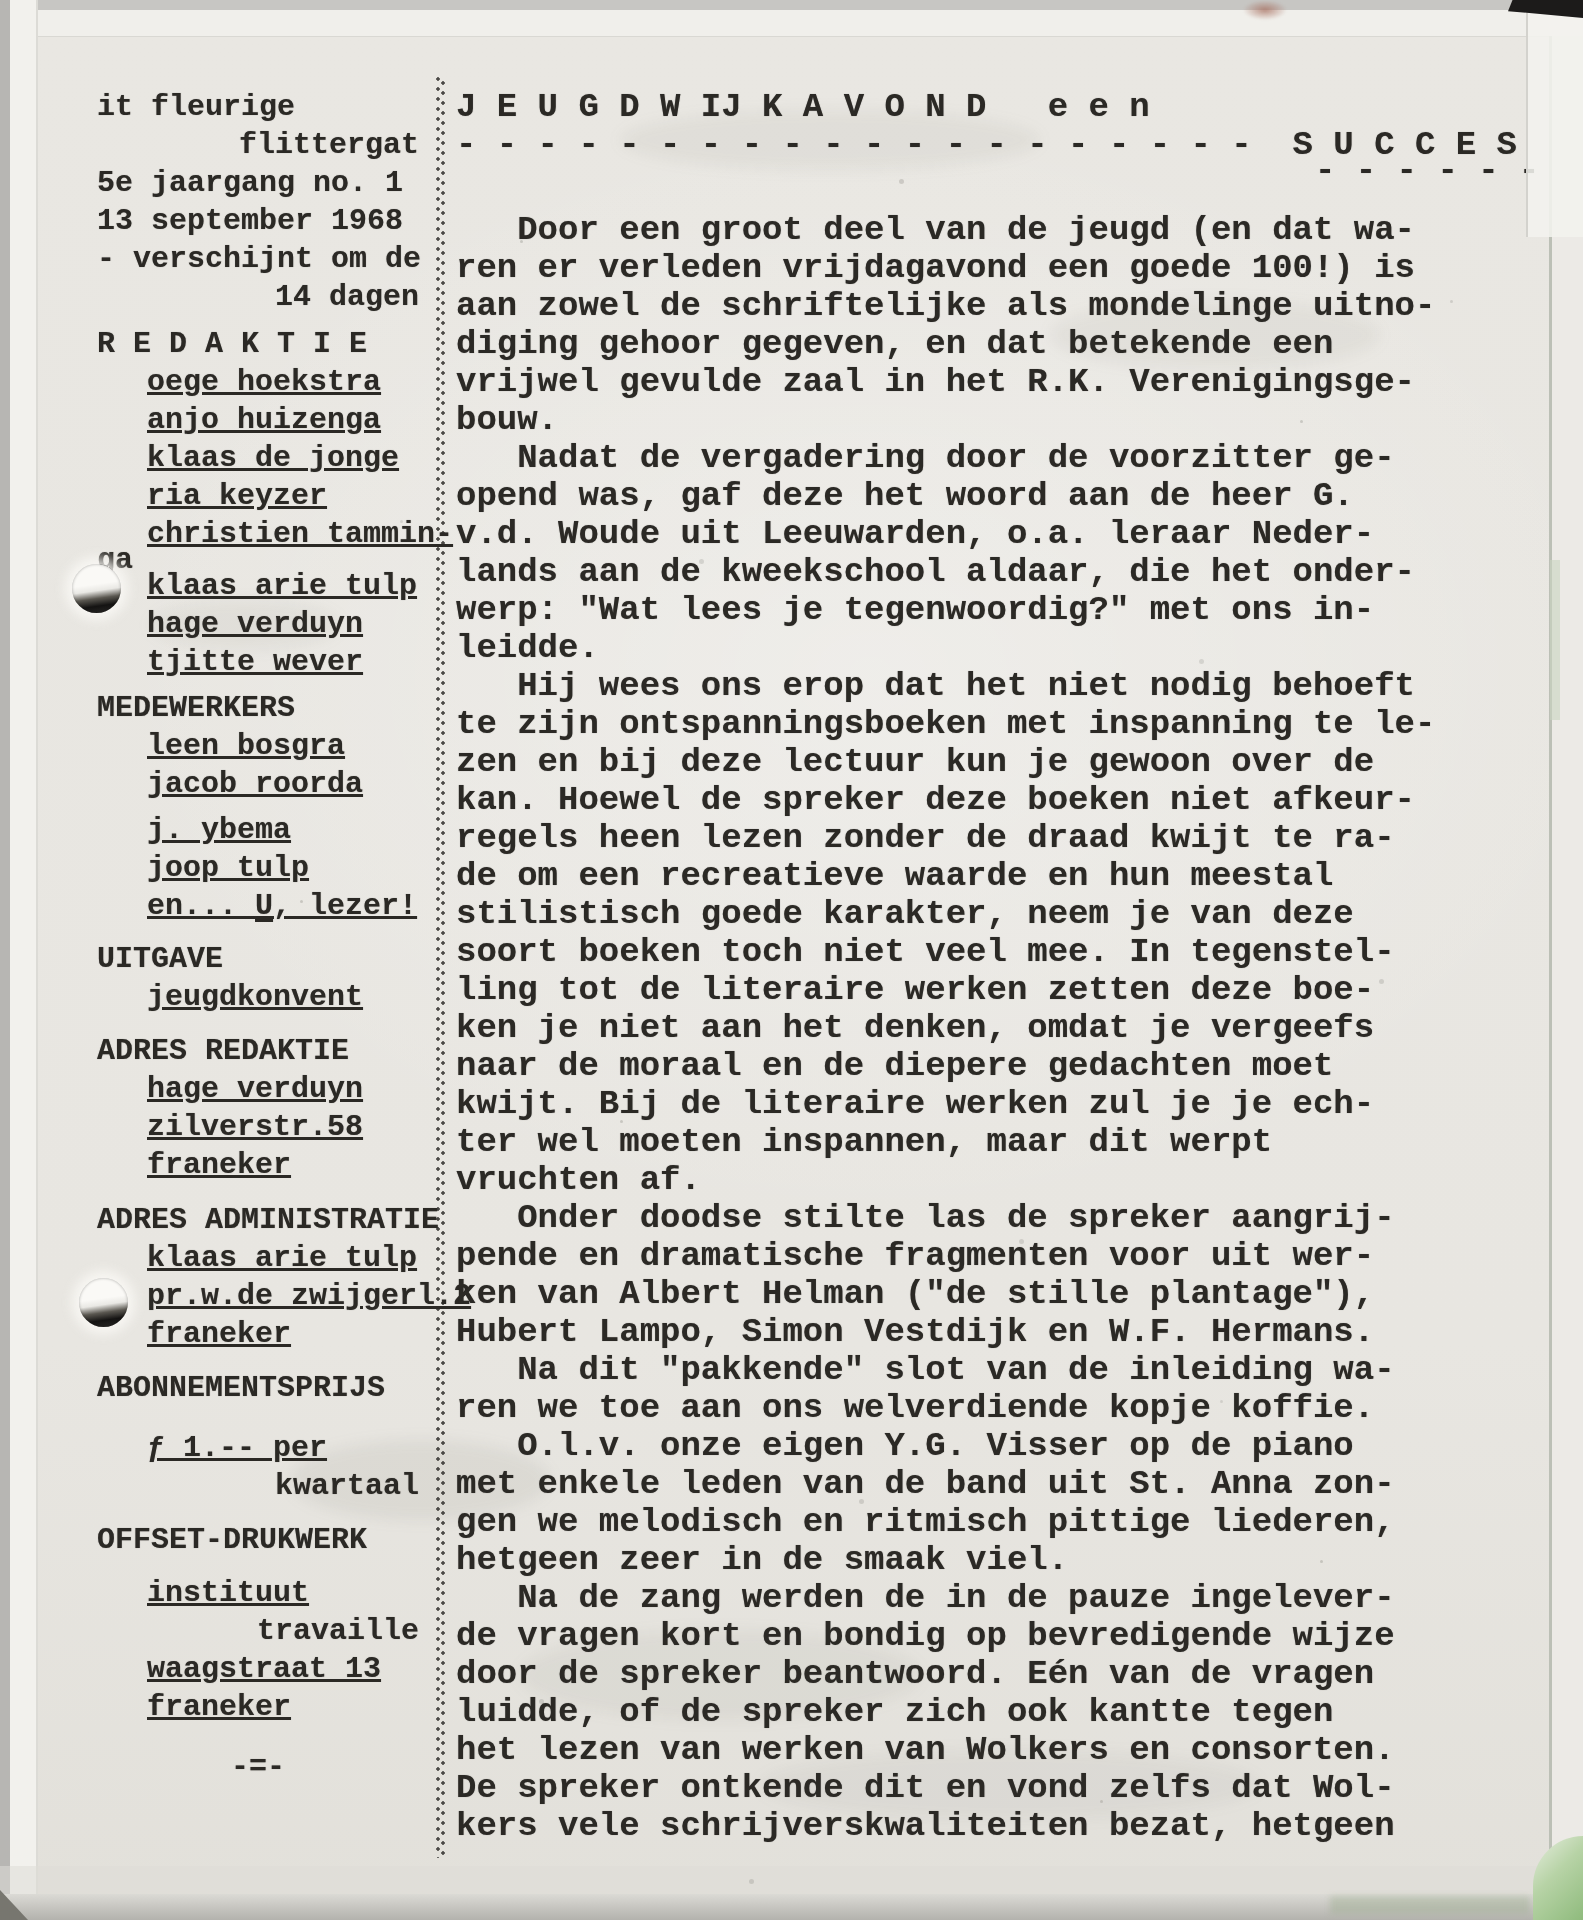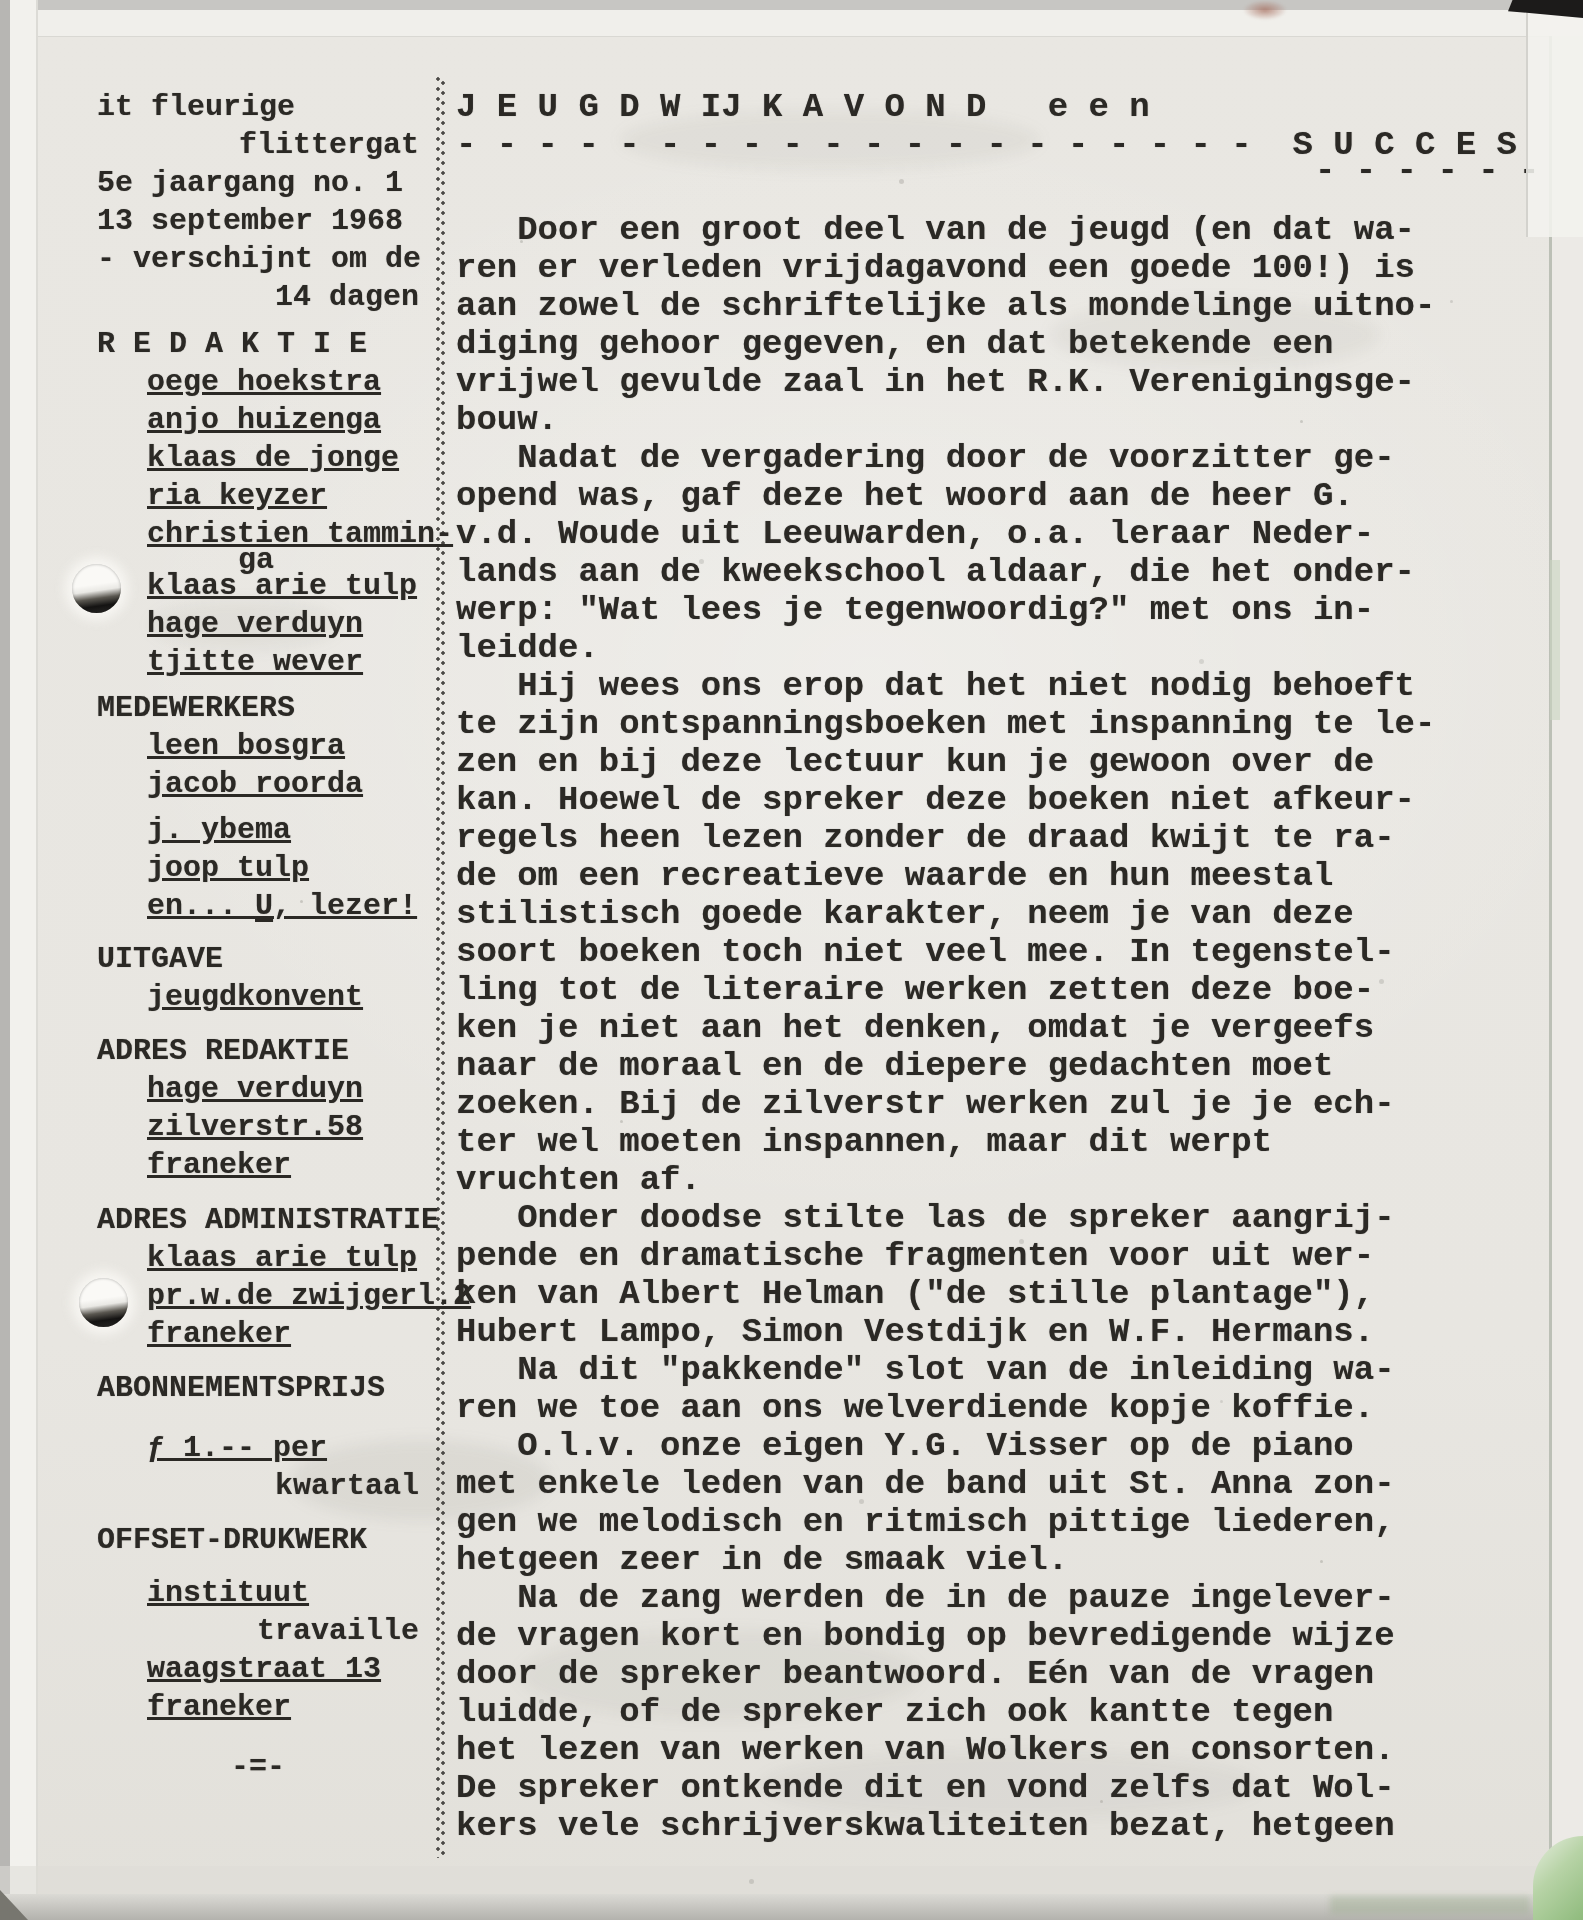--- a/index.html
+++ b/index.html
@@ -59,21 +59,21 @@
     background-size:4px 10px,4px 10px;
     background-position:0 0,5px 4px;
     background-repeat:repeat-y,repeat-y;}
   
   .col-left{position:absolute;left:97px;top:88px;width:322px;z-index:2;font-size:30px;line-height:38px;}
   .mline{white-space:pre;}
   .mline .ul{text-decoration:underline;text-decoration-thickness:2.5px;text-underline-offset:5px;}
   .i1{margin-left:50px;text-decoration:underline;}
   .right{text-align:right;margin-left:0;}
   .center{text-align:center;}
-  .ga-line{height:14px;line-height:14px;text-align:center;padding-right:4px;}
+  .ga-line{height:14px;line-height:14px;text-align:left;padding-right:4px;}
   .mt8{margin-top:8px;}.mt9{margin-top:9px;}
   .mt15{margin-top:15px;}.mt16{margin-top:16px;}.mt17{margin-top:17px;}.mt22{margin-top:22px;}
   
   .col-right{position:absolute;left:456px;top:88px;width:1030px;z-index:2;font-size:34px;line-height:38px;}
   .rtitle1{position:absolute;left:0;top:0;white-space:pre;}
   .rtitle2{position:absolute;left:0;top:38px;white-space:pre;}
   .rtitle3{position:absolute;left:859px;top:64px;white-space:pre;}
   .rbody{padding-top:123px;}
   .bline{white-space:pre;}
 </style>
@@ -232,21 +232,21 @@
         <div class="bline">stilistisch goede karakter, neem je van deze</div>
 
         <div class="bline">soort boeken toch niet veel mee. In tegenstel-</div>
 
         <div class="bline">ling tot de literaire werken zetten deze boe-</div>
 
         <div class="bline">ken je niet aan het denken, omdat je vergeefs</div>
 
         <div class="bline">naar de moraal en de diepere gedachten moet</div>
 
-        <div class="bline">zoeken. Bij de zilverstr werken zul je je ech-</div>
+        <div class="bline">kwijt. Bij de literaire werken zul je je ech-</div>
 
         <div class="bline">ter wel moeten inspannen, maar dit werpt</div>
 
         <div class="bline">vruchten af.</div>
 
         <div class="bline">   Onder doodse stilte las de spreker aangrij-</div>
 
         <div class="bline">pende en dramatische fragmenten voor uit wer-</div>
 
         <div class="bline">ken van Albert Helman ("de stille plantage"),</div>

